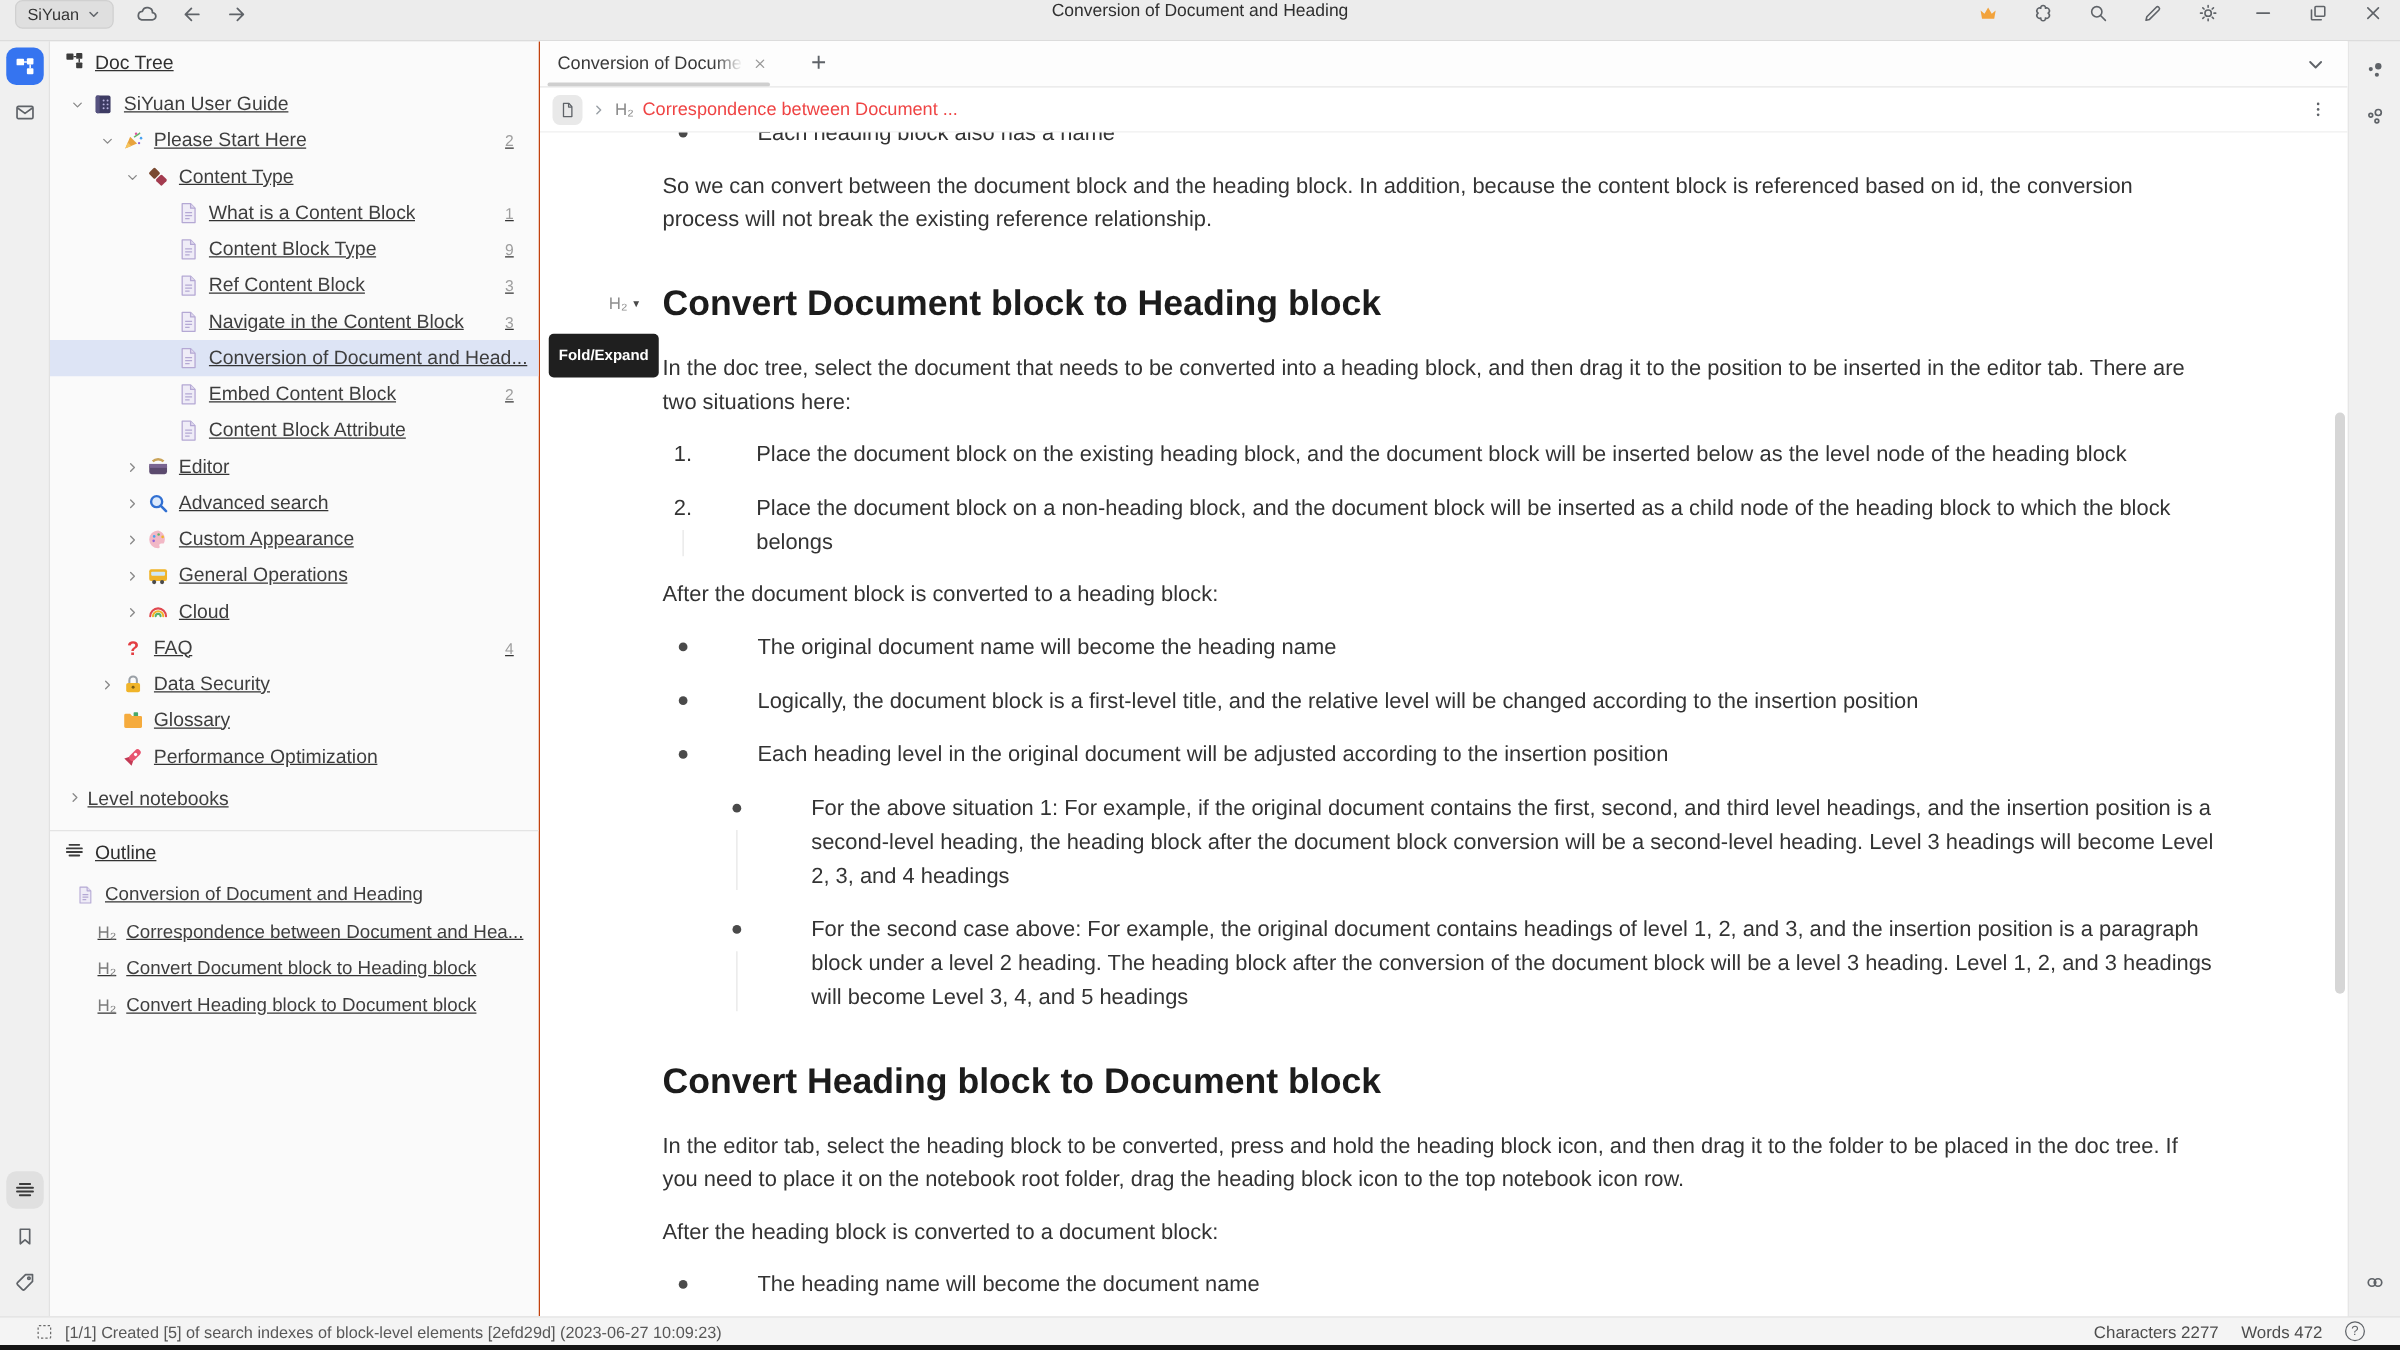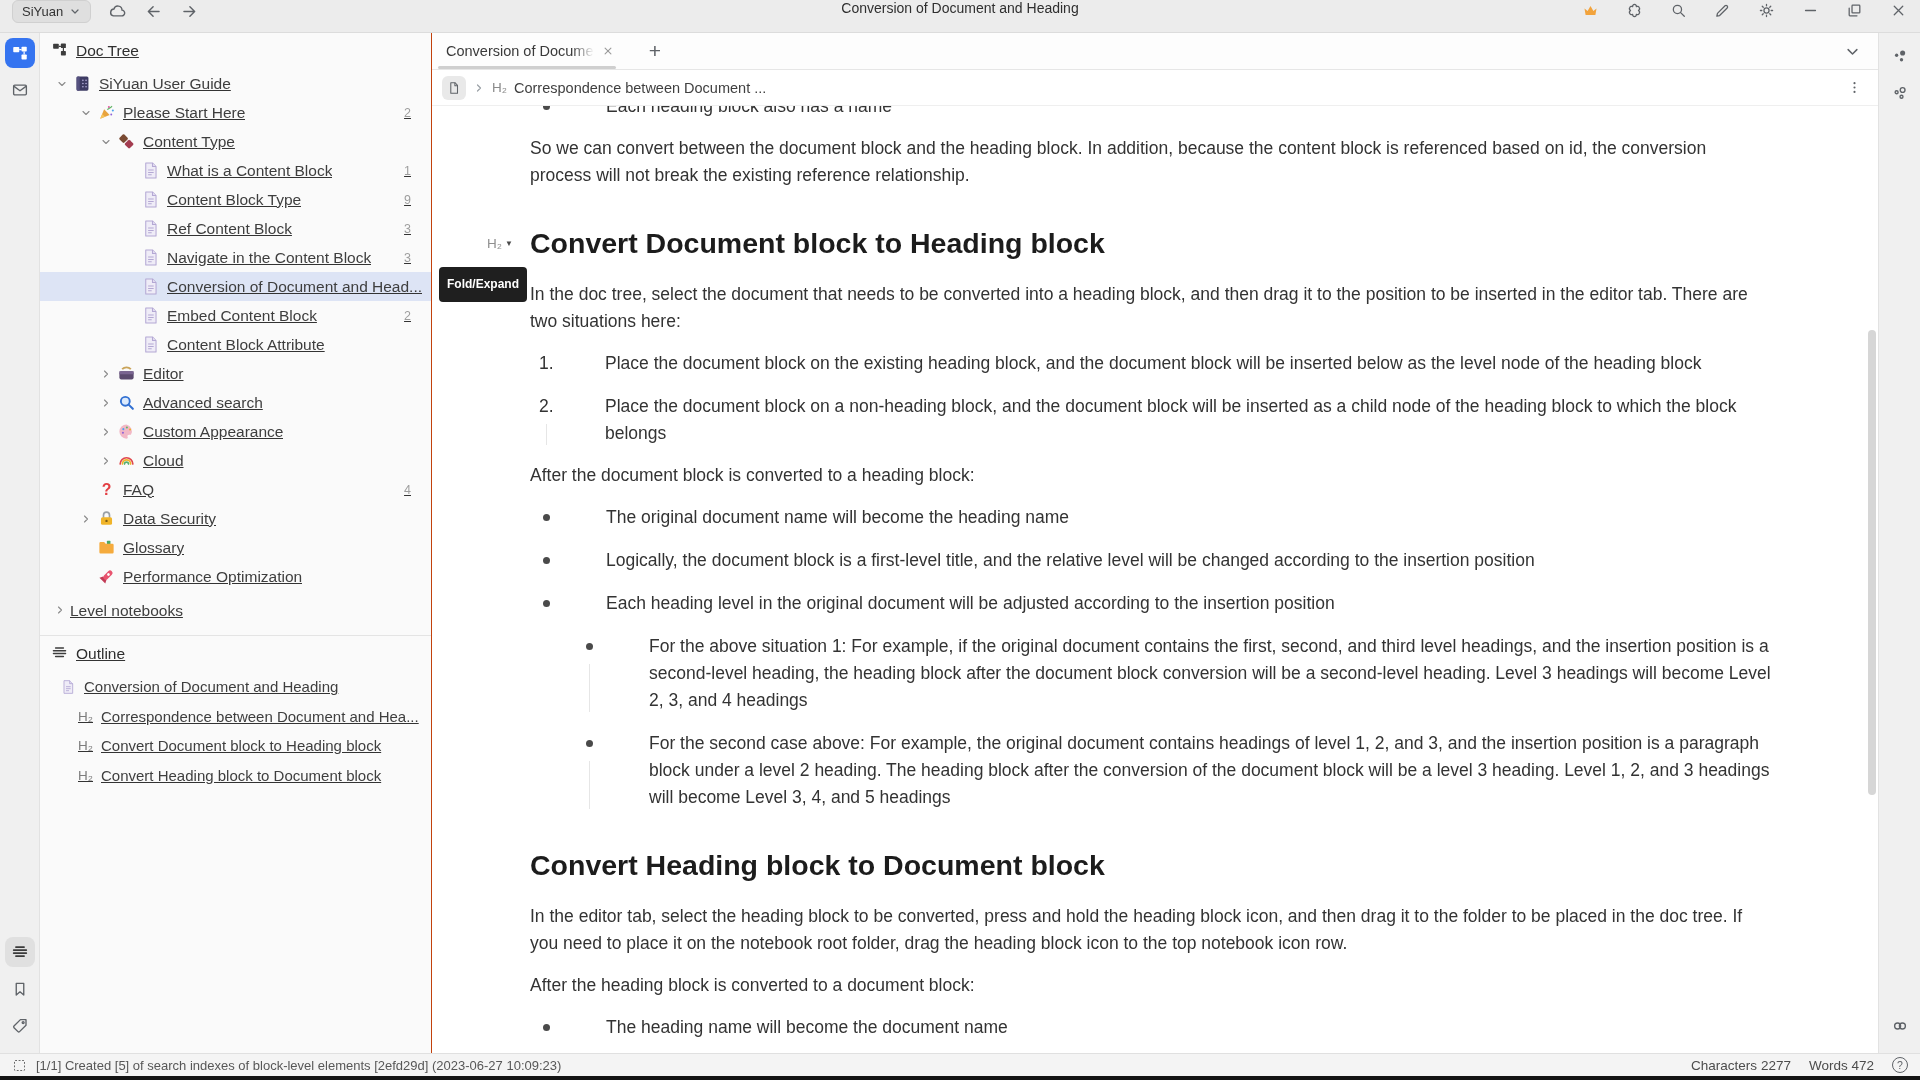--- a/index.html
+++ b/index.html
@@ -62,21 +62,21 @@
   .tab-underline { position:absolute; left:6px; right:10px; bottom:0; height:3px; background:#cfcfcf; border-radius:2px; }
   .tab-add { width:30px; height:30px; margin-left:14px; display:flex; align-items:center; justify-content:center; color:#5f6368; font-size:21px; cursor:pointer; }
   .tab-chevron { margin-left:auto; margin-right:16px; color:#5f6368; cursor:pointer; width:20px; height:20px; display:flex; align-items:center; justify-content:center; }
   .tab-chevron svg { width:15px; height:15px; }
 
   .breadcrumb { height:36px; display:flex; align-items:center; padding:0 14px 0 10px; gap:7px; border-bottom:1px solid #efefef; flex:none; }
   .bc-doc { width:24px; height:24px; background:#e9e9e9; border-radius:6px; display:flex; align-items:center; justify-content:center; color:#5f6368; cursor:pointer; }
   .bc-doc svg { width:14px; height:14px; }
   .bc-sep { color:#9aa0a6; display:flex; } .bc-sep svg { width:12px; height:12px; }
   .bc-h2 { color:#8a8a8a; font-size:13.5px; }
-  .bc-label { color:#404040; font-size:14.5px; cursor:pointer; }
+  .bc-label { color:#ef4444; font-size:14.5px; cursor:pointer; }
   .bc-more { margin-left:auto; color:#5f6368; cursor:pointer; width:20px; height:20px; display:flex; align-items:center; justify-content:center; }
   .bc-more svg { width:15px; height:15px; }
 
   .editor { flex:1; overflow:hidden; position:relative; }
   .editor-inner { padding:0 107px 40px 98px; font-size:17.5px; line-height:27px; color:#333; }
   .b-p { margin:15px 0; }
   .h2wrap { position:relative; margin:35px 0 19px; }
   .b-h2 { font-size:28.5px; line-height:38px; font-weight:700; color:#1c1c1c; }
   .h2-gutter { position:absolute; left:-43px; top:50%; transform:translateY(-50%); display:flex; align-items:center; gap:3px; color:#8f8f8f; font-size:13.5px; cursor:pointer; }
   .h2-gutter .fold-arr { font-size:8px; color:#4a4a4a; }
@@ -87,21 +87,21 @@
   .bli .dot { width:7px; height:7px; border-radius:50%; background:#4a4a4a; flex:none; margin:10px 14px 0 13px; }
   .bli .num { flex:none; width:24px; margin-left:9px; color:#333; }
   .bli .li-text { flex:1; }
   .blist.nested { padding-left:43px; margin-top:16px; }
   .bli.guided::before { content:""; position:absolute; left:16px; top:31px; bottom:2px; width:1px; background:#e6e6e6; }
   .blist.nested .bli.guided::before { left:16px; }
   .cutlist { margin-top:-13px; }
   .scroll-thumb { position:absolute; top:224px; right:2px; width:8px; height:465px; background:#d6d6d6; border-radius:4px; cursor:pointer; }
 
   
-  .statusbar { height:23px; background:#f4f4f4; border-top:1px solid #e0e0e0; display:flex; align-items:center; padding:0 12px; gap:9px; font-size:13px; color:#575757; flex:none;text-align:center; }
+  .statusbar { height:23px; background:#f4f4f4; border-top:1px solid #e0e0e0; display:flex; align-items:center; padding:0 28px; gap:9px; font-size:13px; color:#575757; flex:none;text-align:center; }
   .sb-ic { width:15px; height:15px; color:#6a6a6a; display:flex; }
   .sb-ic svg { width:15px; height:15px; }
   .sb-right { margin-left:auto; display:flex; align-items:center; gap:18px; font-size:13.5px; color:#4c4c4c; }
   .help-circle { width:16px; height:16px; border:1.4px solid #5f6368; border-radius:50%; display:flex; align-items:center; justify-content:center; font-size:10.5px; color:#5f6368; cursor:pointer; }
   .window-edge { height:4px; background:#141414; flex:none; }
 </style>
 </head>
 <body>
 
 <div class="app">
@@ -369,20 +369,34 @@
               </svg>
             </span>
             <span class="ticon"><svg viewBox="0 0 24 24" fill="none">
                 <path d="M12 3a9 9 0 1 0 0 18c1.6 0 2-1 1.4-2-.8-1.5.2-2.8 2-2.8h2.2A9 9 0 0 0 12 3z" fill="#f2b8c6"></path>
                 <circle cx="8" cy="9" r="1.3" fill="#4aa3f0"></circle>
                 <circle cx="12.5" cy="7" r="1.3" fill="#62b568"></circle>
                 <circle cx="16.5" cy="9.5" r="1.3" fill="#f0b429"></circle>
                 <circle cx="7.5" cy="13.5" r="1.3" fill="#8f62d8"></circle>
               </svg></span>
             <span class="tlabel">Custom Appearance</span>
+          </div>
+          <div class="trow d2">
+            <span class="arrow">
+              <svg viewBox="0 0 24 24" fill="none" stroke="currentColor" stroke-width="2.2" stroke-linecap="round" stroke-linejoin="round">
+                <path d="M9 6l6 6-6 6"></path>
+              </svg>
+            </span>
+            <span class="ticon"><svg viewBox="0 0 24 24" fill="none">
+                <rect x="3" y="5.5" width="18" height="12" rx="2" fill="#f0b429"></rect>
+                <rect x="5" y="8" width="14" height="4" rx="0.8" fill="#cfe8f7"></rect>
+                <circle cx="8" cy="18.5" r="2.1" fill="#4a4a4a"></circle>
+                <circle cx="16" cy="18.5" r="2.1" fill="#4a4a4a"></circle>
+              </svg></span>
+            <span class="tlabel">General Operations</span>
           </div>
           <div class="trow d2">
             <span class="arrow">
               <svg viewBox="0 0 24 24" fill="none" stroke="currentColor" stroke-width="2.2" stroke-linecap="round" stroke-linejoin="round">
                 <path d="M9 6l6 6-6 6"></path>
               </svg>
             </span>
             <span class="ticon"><svg viewBox="0 0 24 24" fill="none" stroke-linecap="round">
                 <path d="M4 16.5a8 8 0 0 1 16 0" stroke="#e0484e" stroke-width="2.1"></path>
                 <path d="M6.8 16.5a5.2 5.2 0 0 1 10.4 0" stroke="#f0b429" stroke-width="2.1"></path>

